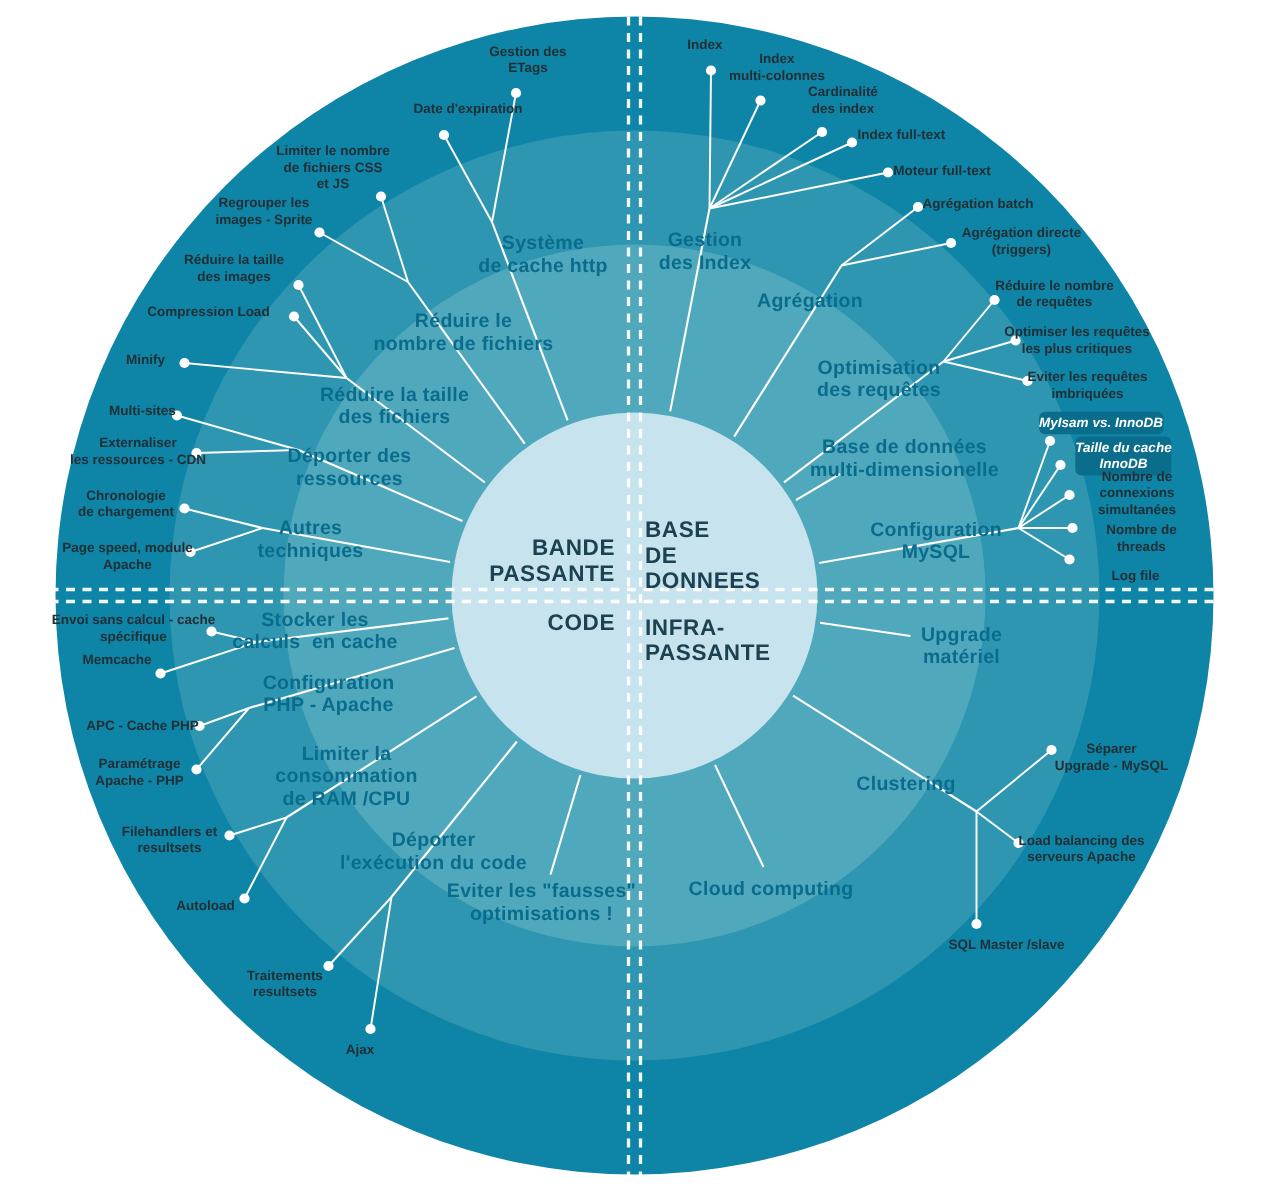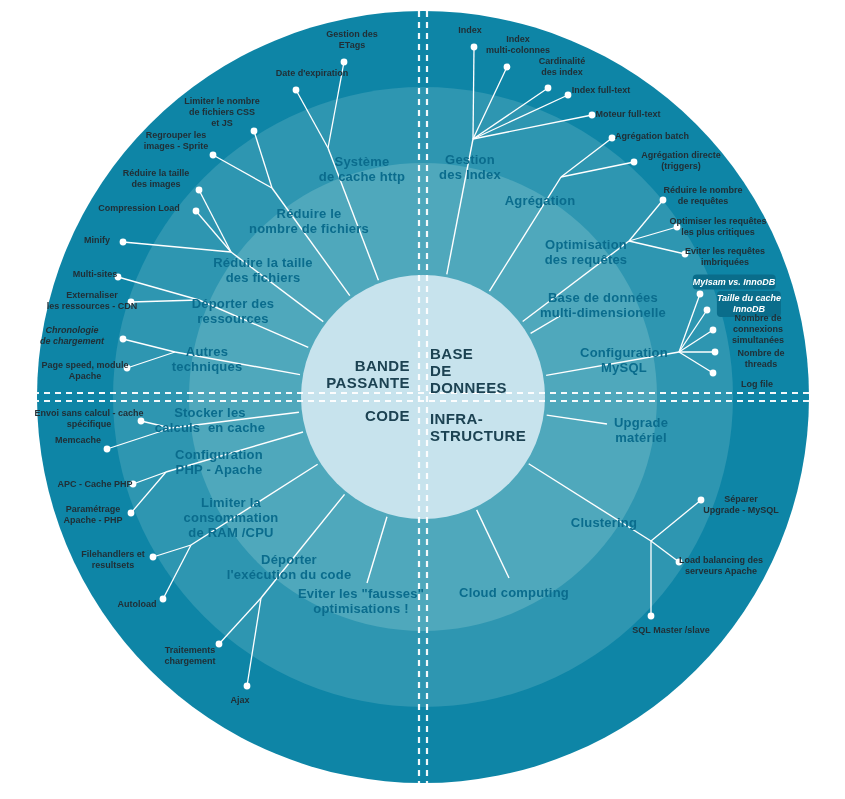--- a/index.html
+++ b/index.html
@@ -137,21 +137,21 @@
 des images</div>
     <div class="lbl leaf ctr" style="left: 139px; top: 208px;">Compression Load</div>
     <div class="lbl leaf ctr" style="left: 97px; top: 240px;">Minify</div>
     <div class="lbl topic ctr" style="left: 233px; top: 311px;">Déporter des
 ressources</div>
     <div class="lbl leaf ctr" style="left: 95px; top: 274px;">Multi-sites</div>
     <div class="lbl leaf ctr" style="left: 92px; top: 301px;">Externaliser
 les ressources - CDN</div>
     <div class="lbl topic ctr" style="left: 207px; top: 359px;">Autres
 techniques</div>
-    <div class="lbl leaf ctr" style="left: 72px; top: 336px; font-style: italic;">Chronologie
+    <div class="lbl leaf ctr" style="left: 84px; top: 336px;">Chronologie
 de chargement</div>
     <div class="lbl leaf ctr" style="left: 85px; top: 371px;">Page speed, module
 Apache</div>
     <div class="lbl topic ctr" style="left: 210px; top: 420px;">Stocker les
 calculs  en cache</div>
     <div class="lbl leaf ctr" style="left: 89px; top: 419px;">Envoi sans calcul - cache
 spécifique</div>
     <div class="lbl leaf ctr" style="left: 78px; top: 440px;">Memcache</div>
     <div class="lbl topic ctr" style="left: 219px; top: 462px;">Configuration
 PHP - Apache</div>
@@ -160,21 +160,21 @@
 Apache - PHP</div>
     <div class="lbl topic ctr" style="left: 231px; top: 517px;">Limiter la
 consommation
 de RAM /CPU</div>
     <div class="lbl leaf ctr" style="left: 113px; top: 560px;">Filehandlers et
 resultsets</div>
     <div class="lbl leaf ctr" style="left: 137px; top: 604px;">Autoload</div>
     <div class="lbl topic ctr" style="left: 289px; top: 567px;">Déporter
 l'exécution du code</div>
     <div class="lbl leaf ctr" style="left: 190px; top: 656px;">Traitements
-chargement</div>
+resultsets</div>
     <div class="lbl leaf ctr" style="left: 240px; top: 700px;">Ajax</div>
     <div class="lbl topic ctr" style="left: 361px; top: 601px;">Eviter les "fausses"
 optimisations !</div>
     <div class="lbl topic ctr" style="left: 470px; top: 167px;">Gestion
 des Index</div>
     <div class="lbl leaf ctr" style="left: 470px; top: 30px;">Index</div>
     <div class="lbl leaf ctr" style="left: 518px; top: 45px;">Index
 multi-colonnes</div>
     <div class="lbl leaf ctr" style="left: 562px; top: 67px;">Cardinalité
 des index</div>
@@ -214,14 +214,14 @@
 serveurs Apache</div>
     <div class="lbl leaf ctr" style="left: 671px; top: 630px;">SQL Master /slave</div>
     <div class="lbl topic ctr" style="left: 514px; top: 592px;">Cloud computing</div>
     <div class="lbl center-label" style="right: 435px; top: 357px; text-align: right;">BANDE
 PASSANTE</div>
     <div class="lbl center-label" style="left: 430px; top: 345px;">BASE
 DE
 DONNEES</div>
     <div class="lbl center-label" style="right: 435px; top: 407px; text-align: right;">CODE</div>
     <div class="lbl center-label" style="left: 430px; top: 410px;">INFRA-
-STRUCTURE</div>
+PASSANTE</div>
   </div>
 
 </body></html>

